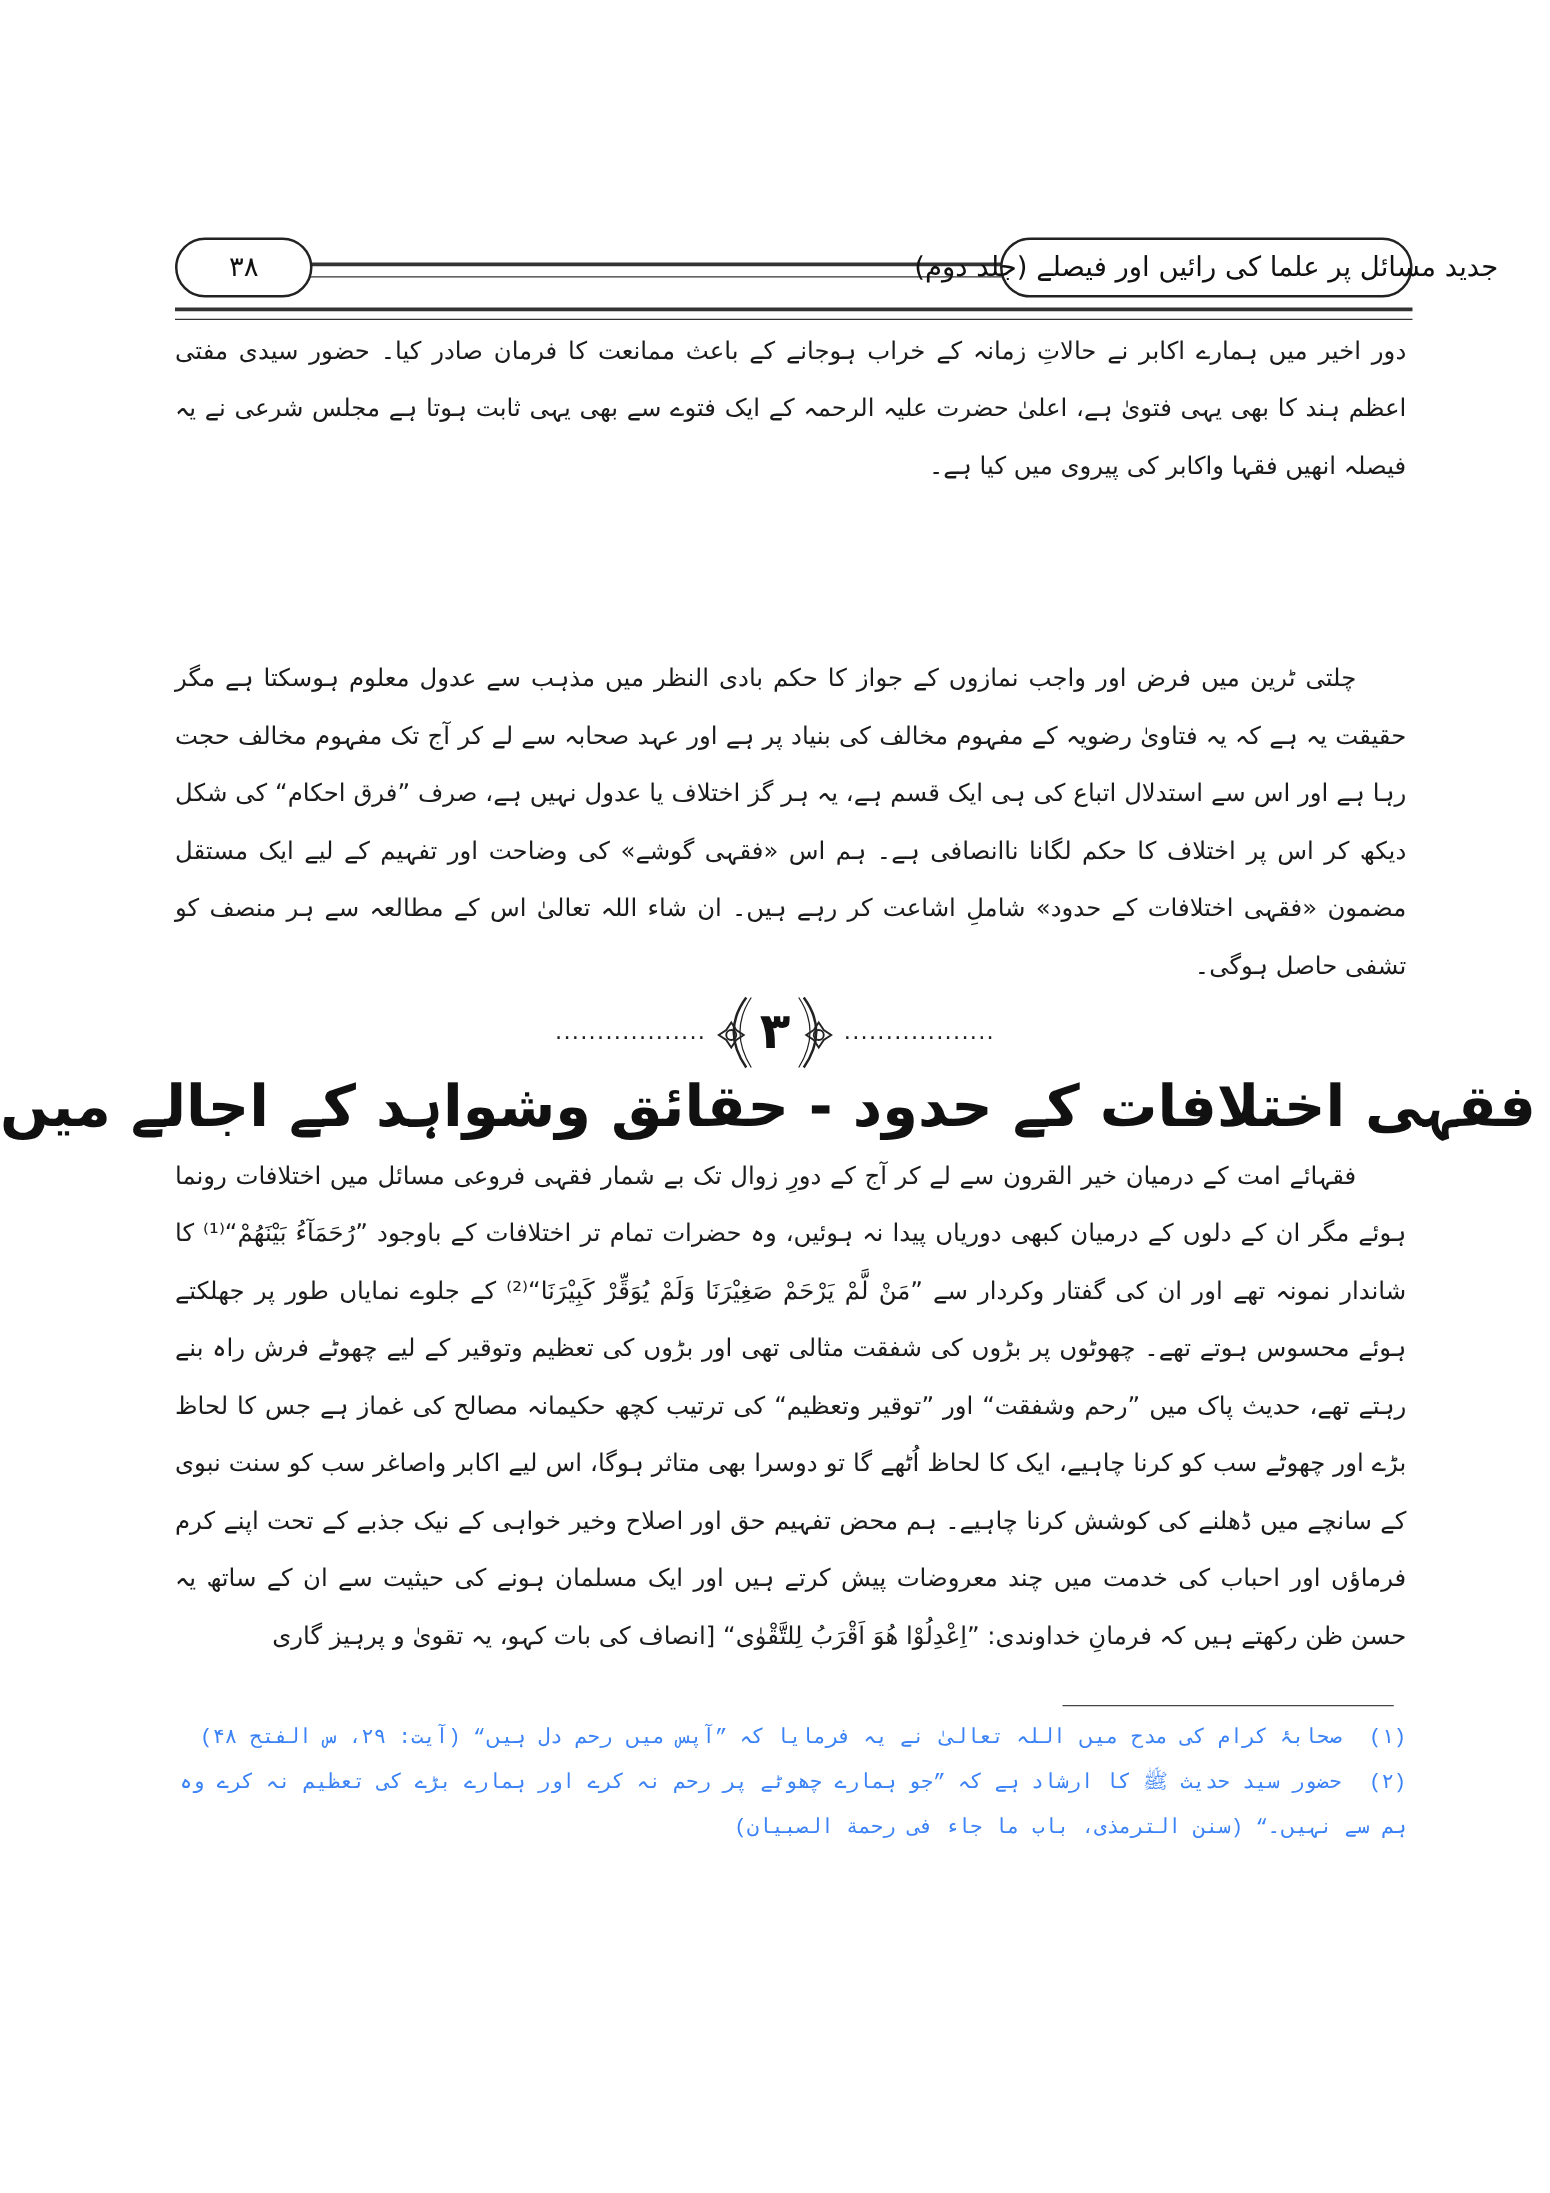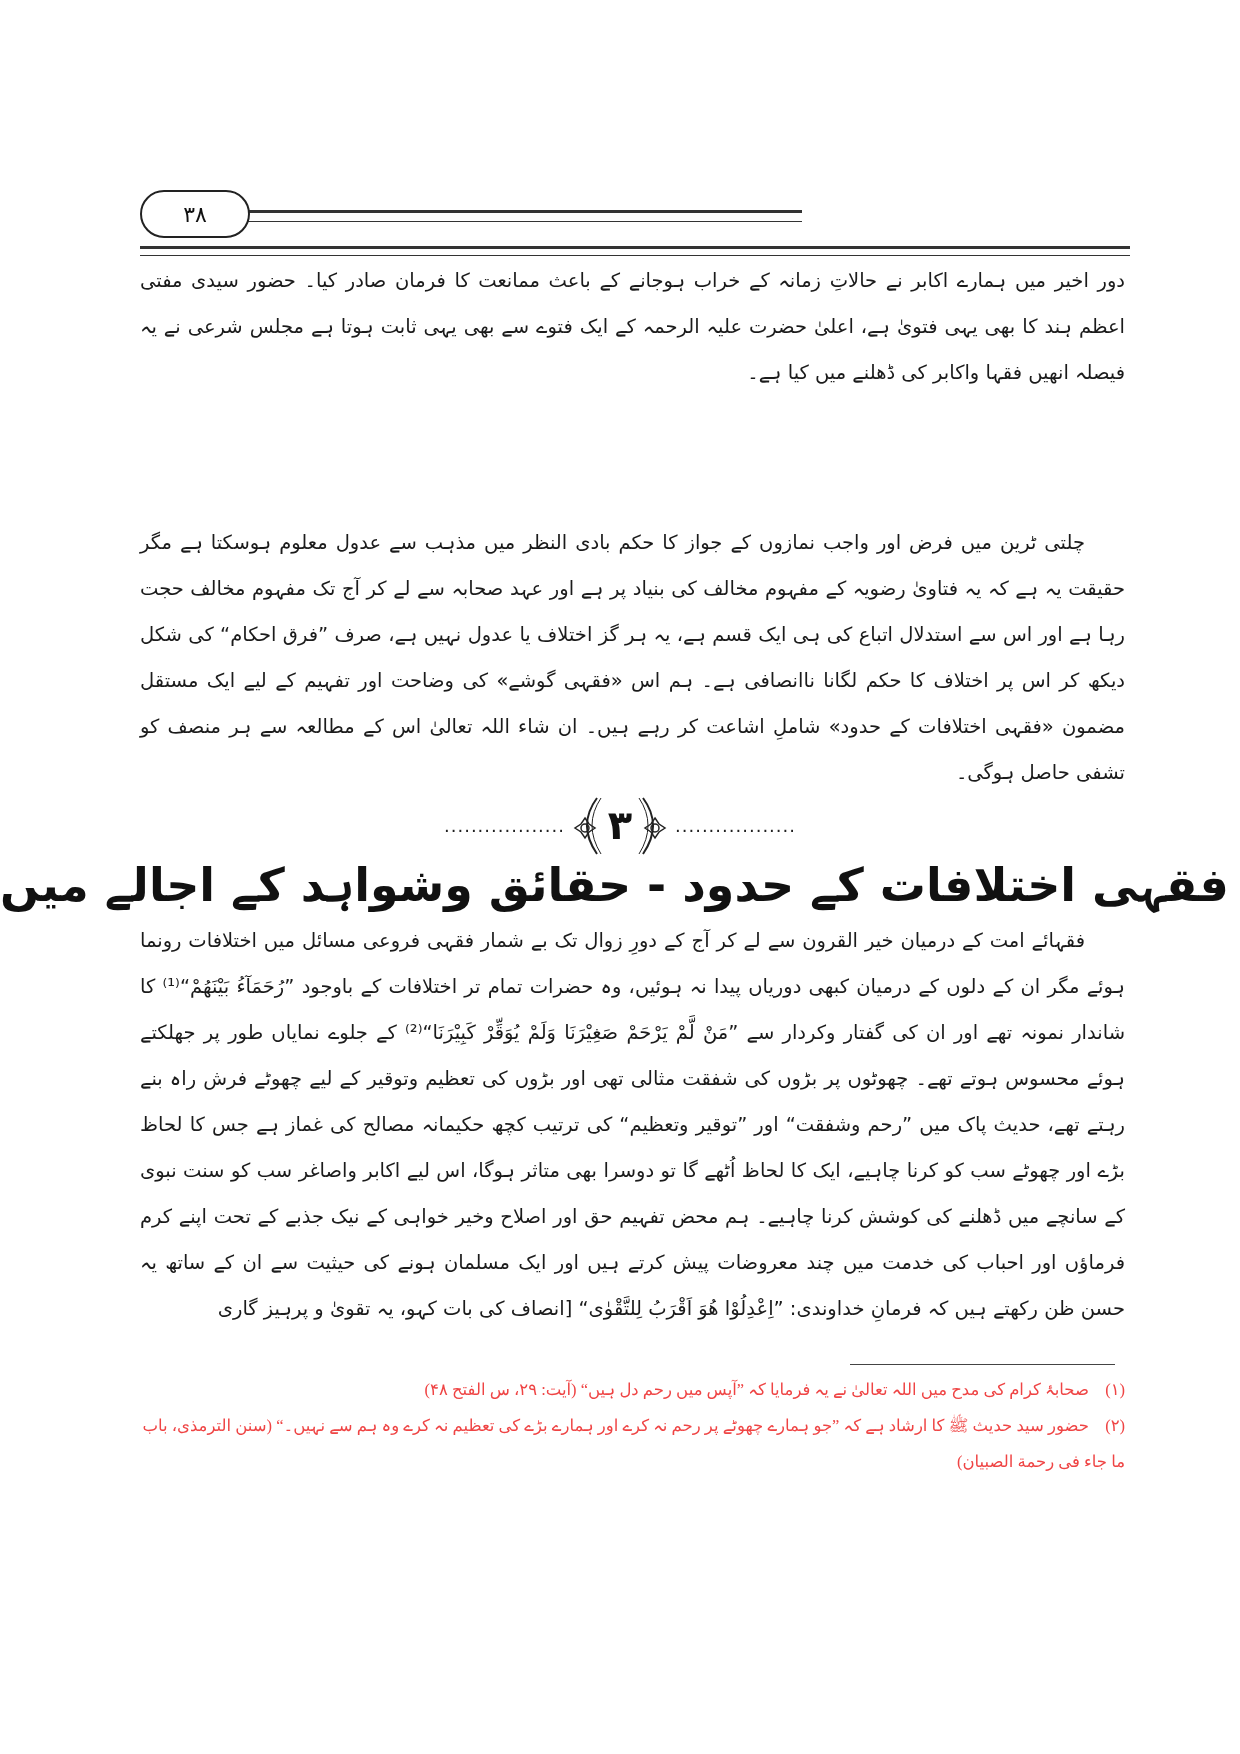--- a/index.html
+++ b/index.html
@@ -30,39 +30,42 @@
     .orn-center { position: relative; width: 110px; height: 70px; display: flex; align-items: center; justify-content: center; }
     .orn-num { font-family: "DejaVu Sans", sans-serif; font-size: 40px; font-weight: bold; color: #111; direction: rtl; }
 
     
     .heading { position: absolute; left: 0; width: 1240px; top: 858px; text-align: left; direction: rtl; font-family: "DejaVu Sans", sans-serif; font-size: 46px; font-weight: bold; color: #111; }
 
     .b4 { top: 918px; }
 
     
     .fn-rule { position: absolute; left: 850px; width: 265px; top: 1364px; border-top: 1.5px solid #444; }
-    .footnotes { position: absolute; left: 140px; width: 985px; top: 1372px; direction: rtl; font-family: Liberation Serif, serif; font-size: 16.5px; color: #ef4444; }
+    .footnotes { position: absolute; left: 140px; width: 985px; top: 1372px; direction: rtl; font-family: Liberation Mono, monospace; font-size: 16.5px; color: #3b82f6; }
     .fn { margin: 0; line-height: 36px; text-align: right; }
     .fn-mark { margin-left: 12px; }
   </style>
 </head>
 <body>
 
 <div class="page">
 
   <div class="header">
     <div class="hdr-lines"></div>
     <div class="pill pill-page">
       <span class="pill-text">۳۸</span>
     </div>
+    <div class="pill pill-title">
+      <span class="pill-text">جدید مسائل پر علما کی رائیں اور فیصلے (جلد دوم)</span>
+    </div>
   </div>
   <div class="rule-under"></div>
 
   <div class="body-block b1">
-    <p class="para">دور اخیر میں ہمارے اکابر نے حالاتِ زمانہ کے خراب ہوجانے کے باعث ممانعت کا فرمان صادر کیا۔ حضور سیدی مفتی اعظم ہند کا بھی یہی فتویٰ ہے، اعلیٰ حضرت علیہ الرحمہ کے ایک فتوے سے بھی یہی ثابت ہوتا ہے مجلس شرعی نے یہ فیصلہ انھیں فقہا واکابر کی ڈھلنے میں کیا ہے۔</p>
+    <p class="para">دور اخیر میں ہمارے اکابر نے حالاتِ زمانہ کے خراب ہوجانے کے باعث ممانعت کا فرمان صادر کیا۔ حضور سیدی مفتی اعظم ہند کا بھی یہی فتویٰ ہے، اعلیٰ حضرت علیہ الرحمہ کے ایک فتوے سے بھی یہی ثابت ہوتا ہے مجلس شرعی نے یہ فیصلہ انھیں فقہا واکابر کی پیروی میں کیا ہے۔</p>
   </div>
 
 
   <div class="body-block b3">
     <p class="para indent">چلتی ٹرین میں فرض اور واجب نمازوں کے جواز کا حکم بادی النظر میں مذہب سے عدول معلوم ہوسکتا ہے مگر حقیقت یہ ہے کہ یہ فتاویٰ رضویہ کے مفہوم مخالف کی بنیاد پر ہے اور عہد صحابہ سے لے کر آج تک مفہوم مخالف حجت رہا ہے اور اس سے استدلال اتباع کی ہی ایک قسم ہے، یہ ہر گز اختلاف یا عدول نہیں ہے، صرف ”فرق احکام“ کی شکل دیکھ کر اس پر اختلاف کا حکم لگانا ناانصافی ہے۔ ہم اس «فقہی گوشے» کی وضاحت اور تفہیم کے لیے ایک مستقل مضمون «فقہی اختلافات کے حدود» شاملِ اشاعت کر رہے ہیں۔ ان شاء اللہ تعالیٰ اس کے مطالعہ سے ہر منصف کو تشفی حاصل ہوگی۔</p>
   </div>
 
   <div class="ornament">
     <span class="dots">..................</span>
     <div class="orn-center">

